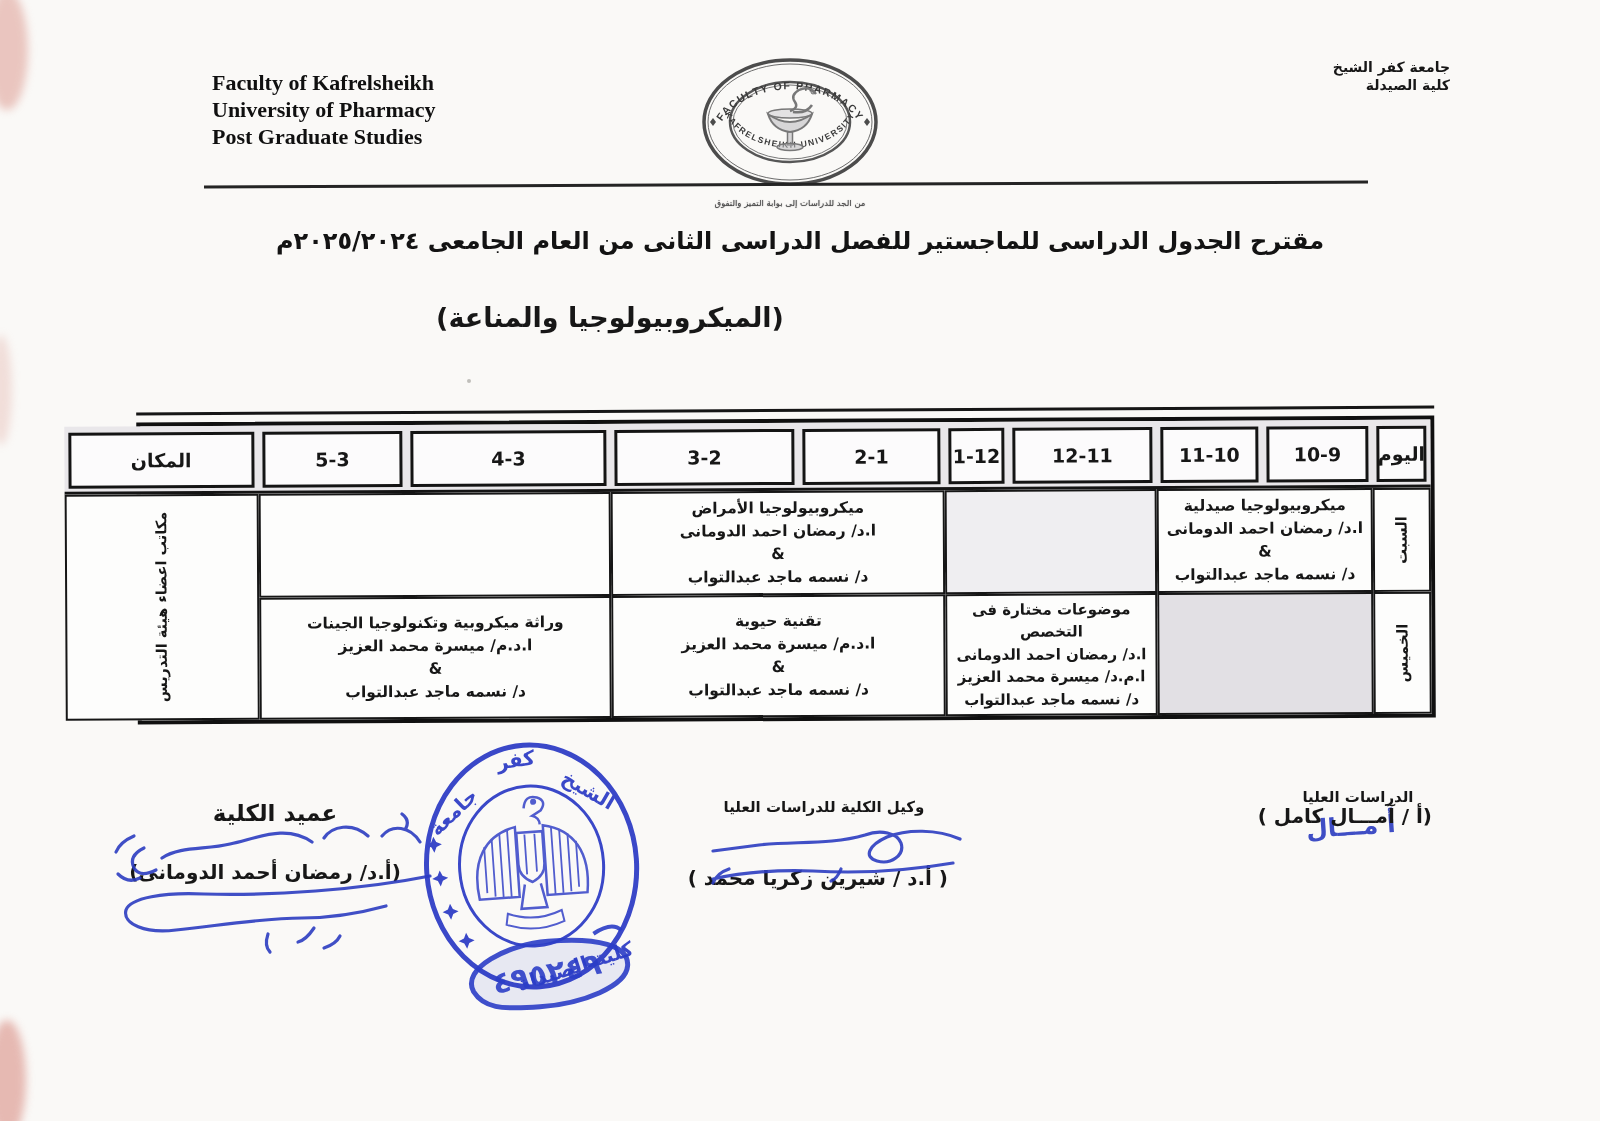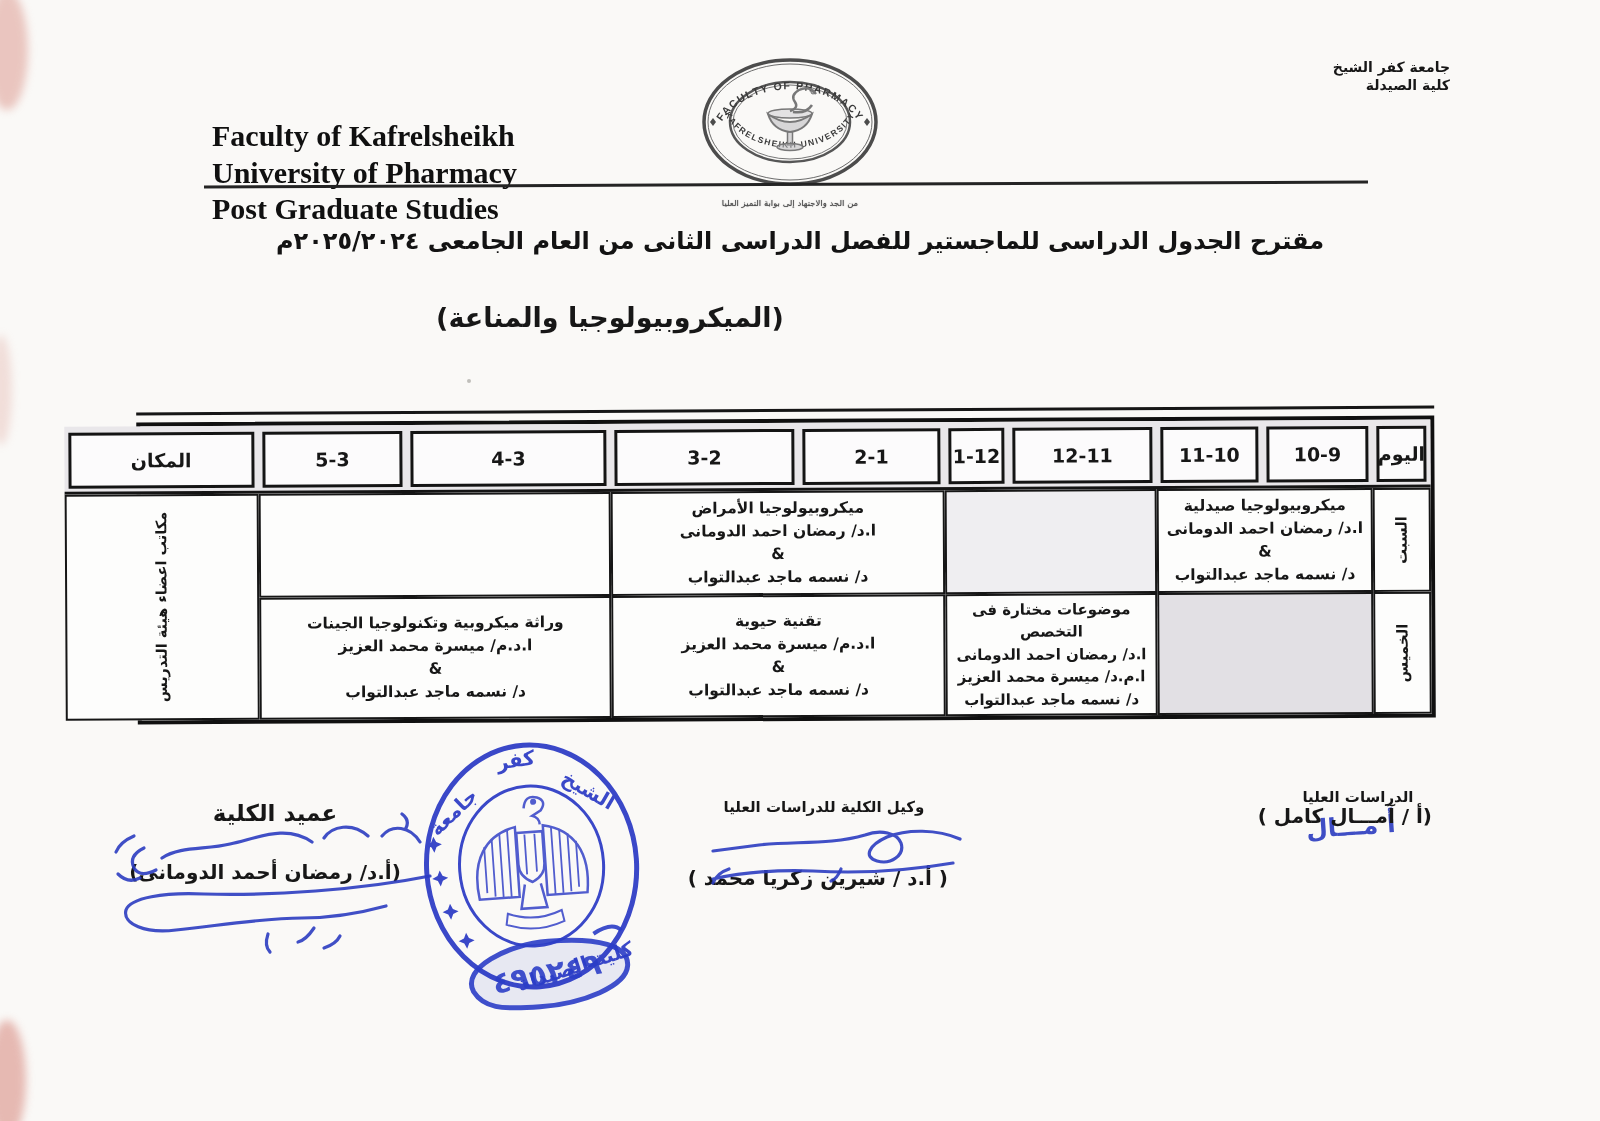--- a/index.html
+++ b/index.html
@@ -5,21 +5,21 @@
   html,body{margin:0;padding:0;background:#e8e6e2;}
   .page{position:relative;width:1600px;height:1121px;background:#faf9f7;overflow:hidden;
         font-family:"DejaVu Sans",sans-serif;color:#171717;}
   .abs{position:absolute;}
   .pre{white-space:pre-line;}
   
   .smudge{position:absolute;border-radius:50%;filter:blur(4px);}
   .speck{position:absolute;width:4px;height:4px;border-radius:50%;background:#9a9792;opacity:.6;}
   
   .eng{left:212px;top:70px;font-family:"Liberation Serif",serif;font-weight:bold;
-       font-size:30px;line-height:1.22;color:#101010;margin-top:48px;}
+       font-size:22px;line-height:1.22;color:#101010;}
   .arb{right:150px;top:58px;width:300px;direction:rtl;font-weight:bold;
        font-size:14px;line-height:1.32;}
   .logo-wrap{left:698px;top:56px;width:184px;text-align:center;}
   .motto{margin-top:2px;font-size:8.5px;color:#4e4e4e;direction:rtl;letter-spacing:0px;
          text-shadow:0 0 1px rgba(80,80,80,.8);}
   .divider{left:204px;top:183px;width:1164px;height:2.5px;background:#242424;transform:rotate(-0.25deg);}
   
   .title{left:0;top:227px;width:1600px;text-align:center;direction:rtl;font-weight:bold;font-size:24px;color:#131313;}
   .subtitle{left:395px;top:302px;width:430px;text-align:center;direction:rtl;font-weight:bold;font-size:27px;}
   
@@ -81,21 +81,21 @@
 
       <g stroke="#787878" fill="#b9b9bd" fill-opacity=".55">
         <path d="M68 58 q22 16 44 0 q-5 16 -22 18 q-17 -2 -22 -18 z" stroke-width="2"></path>
         <ellipse cx="90" cy="57.5" rx="22" ry="4.5" fill="#cfcfd4" stroke-width="1.5"></ellipse>
         <rect x="87.5" y="76" width="5" height="13" stroke-width="1.5"></rect>
         <ellipse cx="90" cy="91" rx="13" ry="3.5" stroke-width="1.5"></ellipse>
         <path d="M116 38 q-7 -9 -17 -4 q-9 5 -4 12 q4 6 -5 9 M93 56 q13 2 19 -7" fill="none" stroke-width="2.5"></path>
         <circle cx="113" cy="36" r="2" fill="#787878"></circle>
       </g>
     </svg>
-    <div class="motto">من الجد والاجتهاد إلى بوابة التميز العليا</div>
+    <div class="motto">من الجد للدراسات إلى بوابة التميز والتفوق</div>
   </div>
 
   <div class="abs arb">
     <div>جامعة كفر الشيخ</div>
     <div>كلية الصيدلة</div>
   </div>
 
   <div class="abs divider"></div>
 
   <div class="abs title">مقترح الجدول الدراسى للماجستير للفصل الدراسى الثانى من العام الجامعى ٢٠٢٥/٢٠٢٤م</div>

